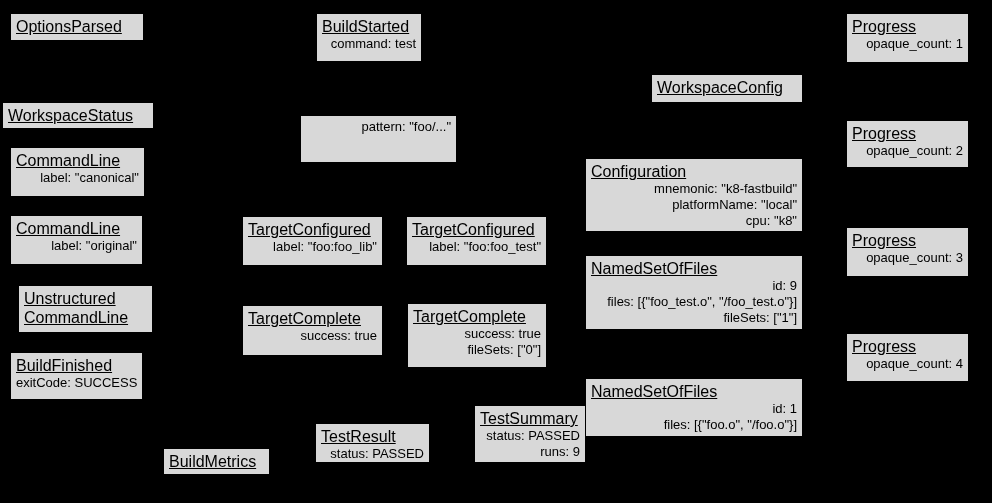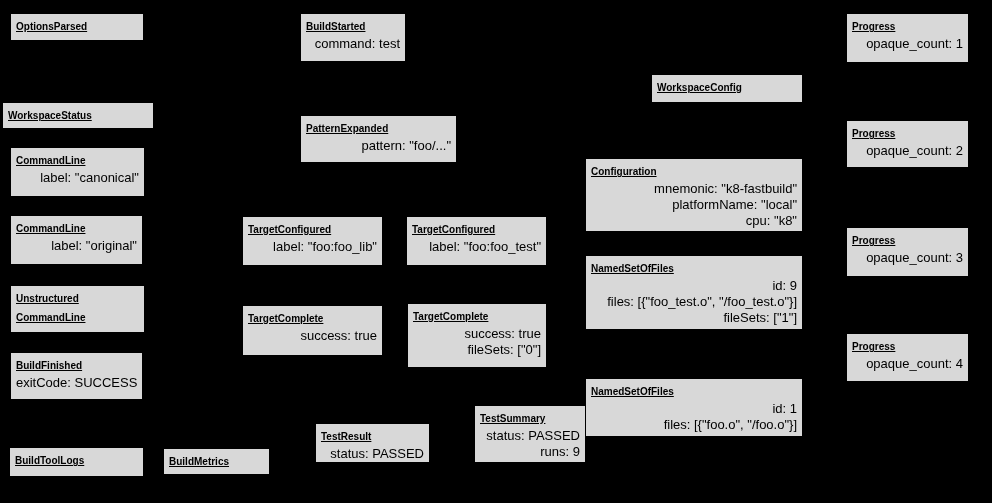--- a/index.html
+++ b/index.html
@@ -18,23 +18,23 @@
   .box {
     position: absolute;
     box-sizing: border-box;
     background: var(--fill, #d8d8d8);
     border: 1px solid var(--border, #000000);
     color: var(--text, #000000);
     padding: 3px 5px 2px 5px;
     overflow: hidden;
   }
   .box-title {
-    font-size: 10px;
+    font-size: 16px;
     line-height: 19px;
-    font-weight: bold;
+    font-weight: normal;
     text-decoration: underline;
     white-space: pre-line;
   }
   .box-line {
     font-size: 13px;
     line-height: 16px;
     white-space: nowrap;
     text-align: right;
   }
 </style>
@@ -49,40 +49,36 @@
     <div class="box-title">WorkspaceStatus</div>
   </div>
     <div class="box" style="left: 10px; top: 147px; width: 135px; height: 50px;">
     <div class="box-title">CommandLine</div>
   <div class="box-line">label: "canonical"</div>
     </div>
     <div class="box" style="left: 10px; top: 215px; width: 133px; height: 50px;">
     <div class="box-title">CommandLine</div>
   <div class="box-line">label: "original"</div>
     </div>
-    <div class="box" style="left: 10px; top: 285px; width: 135px; height: 48px;">
+    <div class="box" style="left: 18px; top: 285px; width: 135px; height: 48px;">
     <div class="box-title">Unstructured
 CommandLine</div>
   </div>
     <div class="box" style="left: 10px; top: 352px; width: 133px; height: 48px;">
     <div class="box-title">BuildFinished</div>
   <div class="box-line">exitCode: SUCCESS</div>
     </div>
-    <div class="box" style="left: 9px; top: 447px; width: 135px; height: 30px;">
-    <div class="box-title">BuildToolLogs</div>
-  </div>
     <div class="box" style="left: 163px; top: 448px; width: 107px; height: 27px;">
     <div class="box-title">BuildMetrics</div>
   </div>
-    <div class="box" style="left: 300px; top: 13px; width: 106px; height: 49px;">
+    <div class="box" style="left: 316px; top: 13px; width: 106px; height: 49px;">
     <div class="box-title">BuildStarted</div>
   <div class="box-line">command: test</div>
     </div>
     <div class="box" style="left: 300px; top: 115px; width: 157px; height: 48px;">
-    <div class="box-title">PatternExpanded</div>
   <div class="box-line">pattern: "foo/..."</div>
     </div>
     <div class="box" style="left: 242px; top: 216px; width: 141px; height: 50px;">
     <div class="box-title">TargetConfigured</div>
   <div class="box-line">label: "foo:foo_lib"</div>
     </div>
     <div class="box" style="left: 406px; top: 216px; width: 141px; height: 50px;">
     <div class="box-title">TargetConfigured</div>
   <div class="box-line">label: "foo:foo_test"</div>
     </div>

